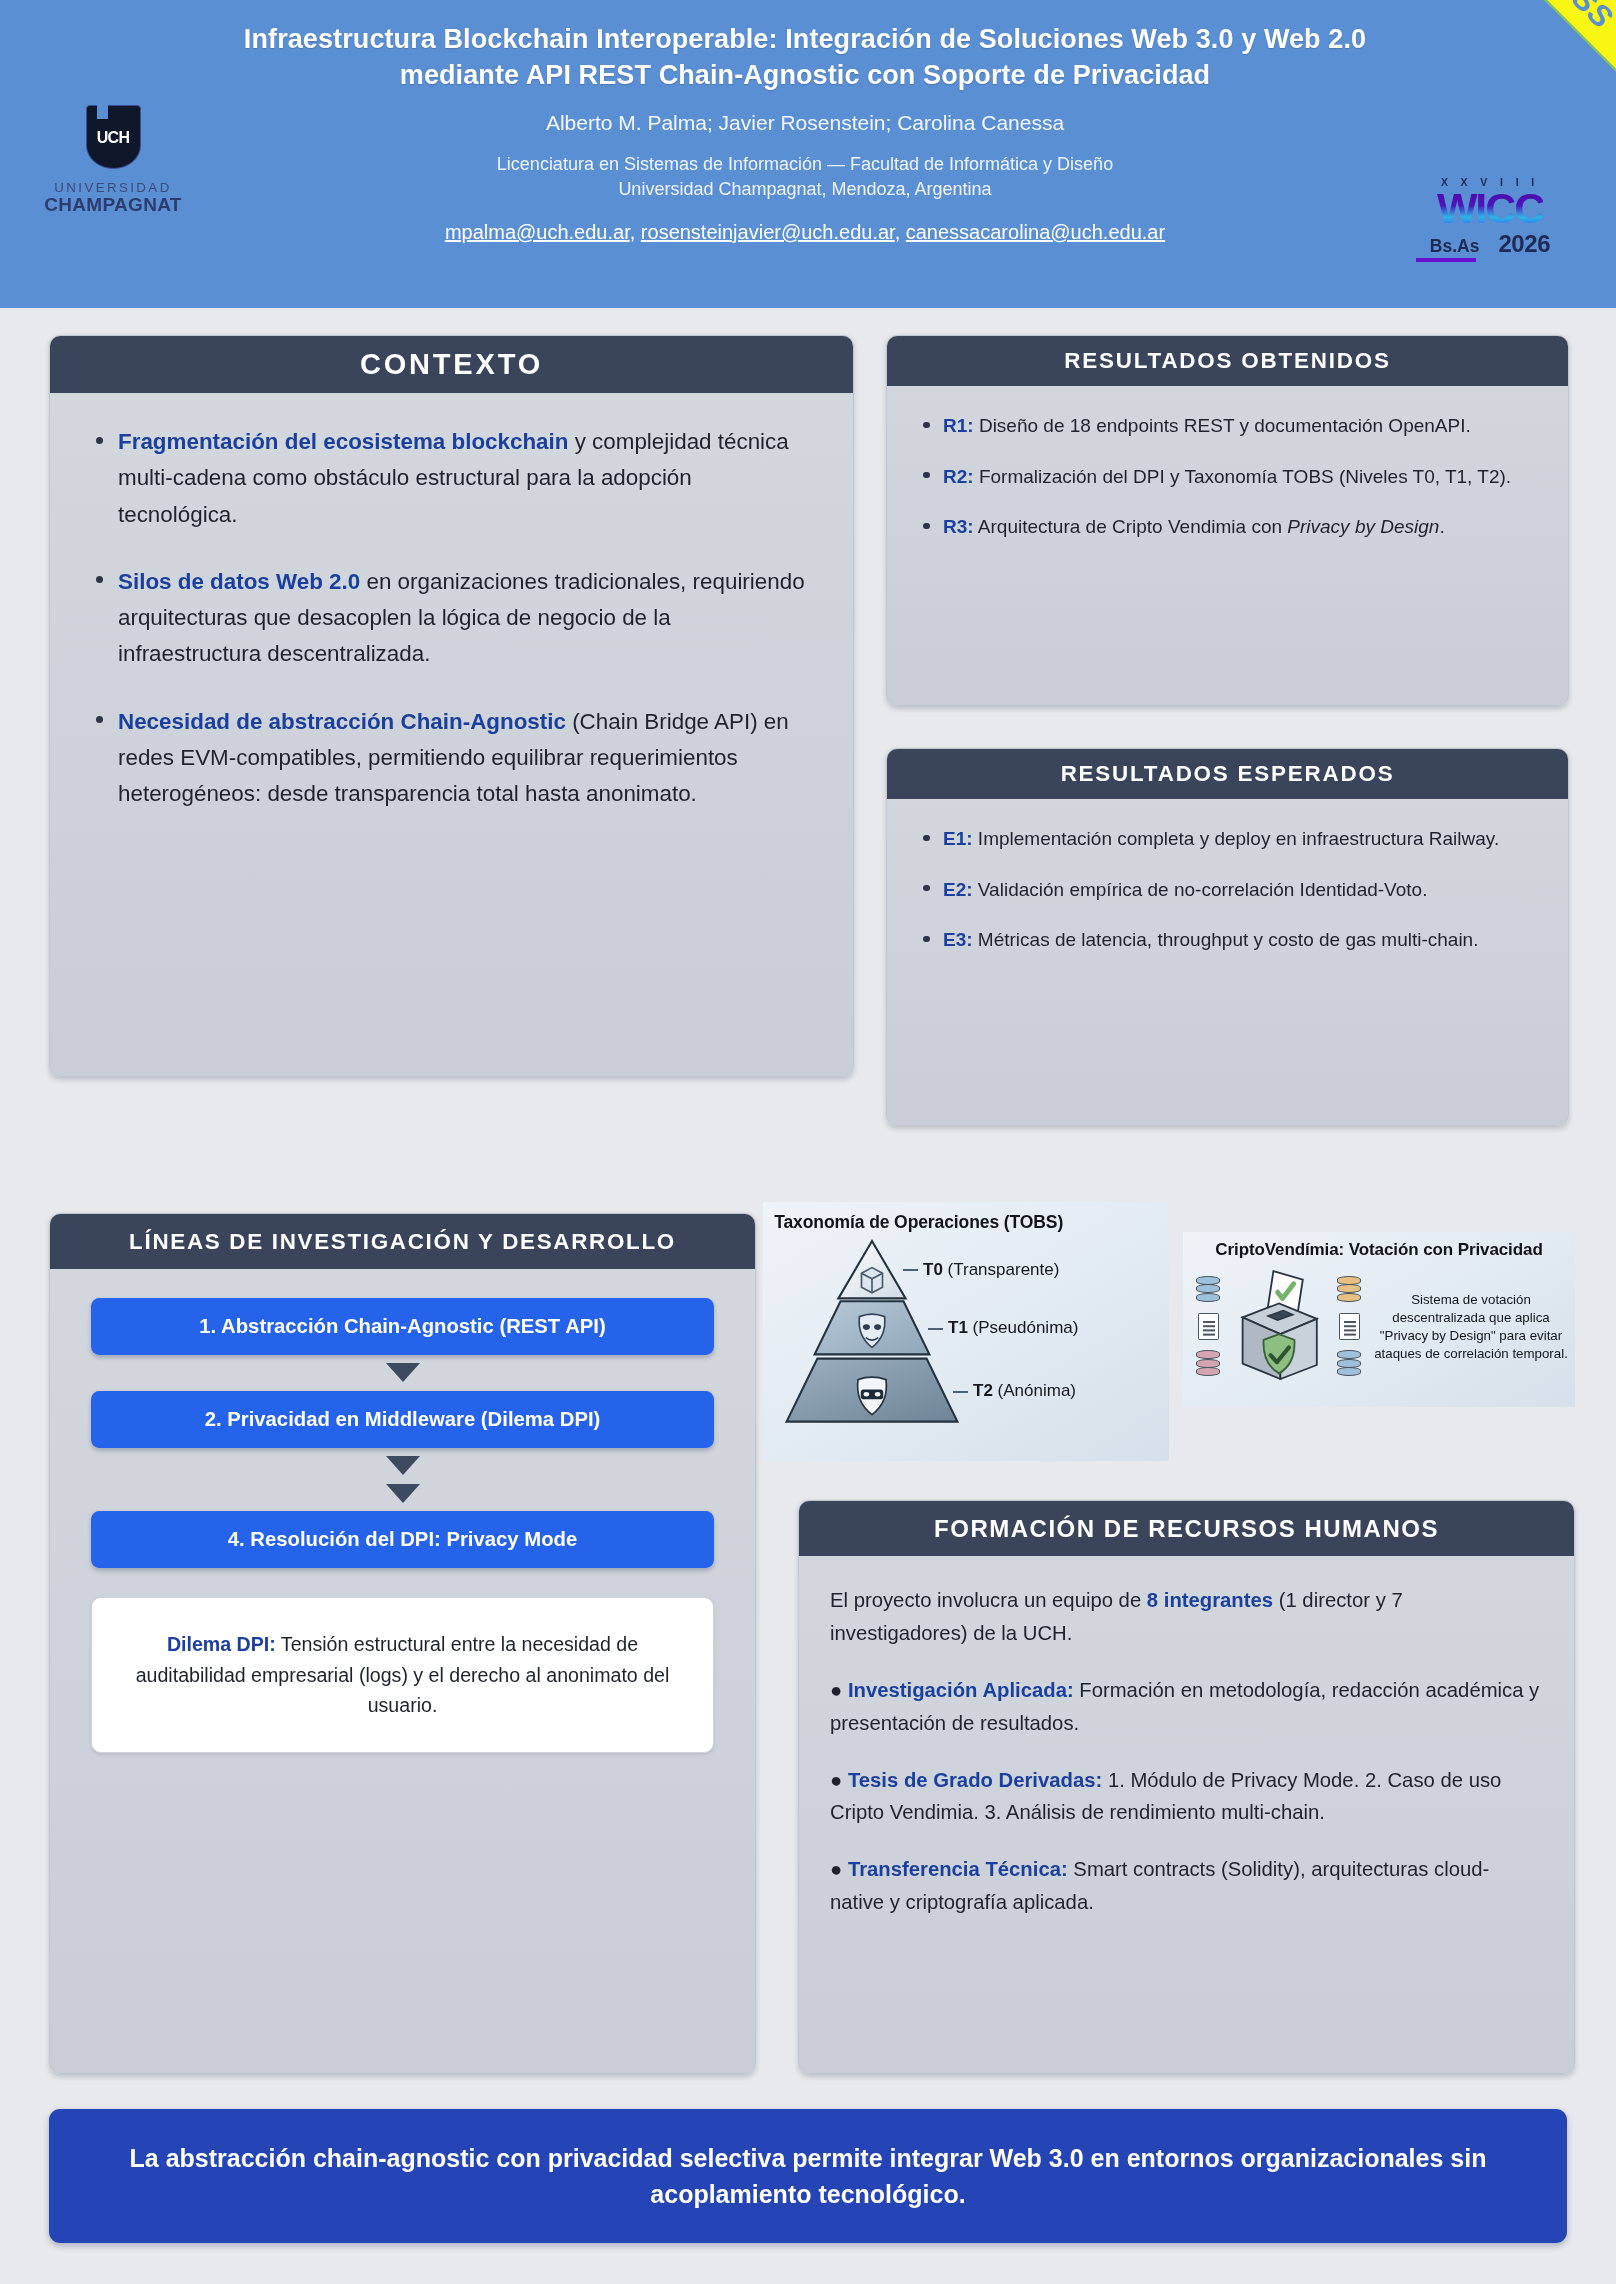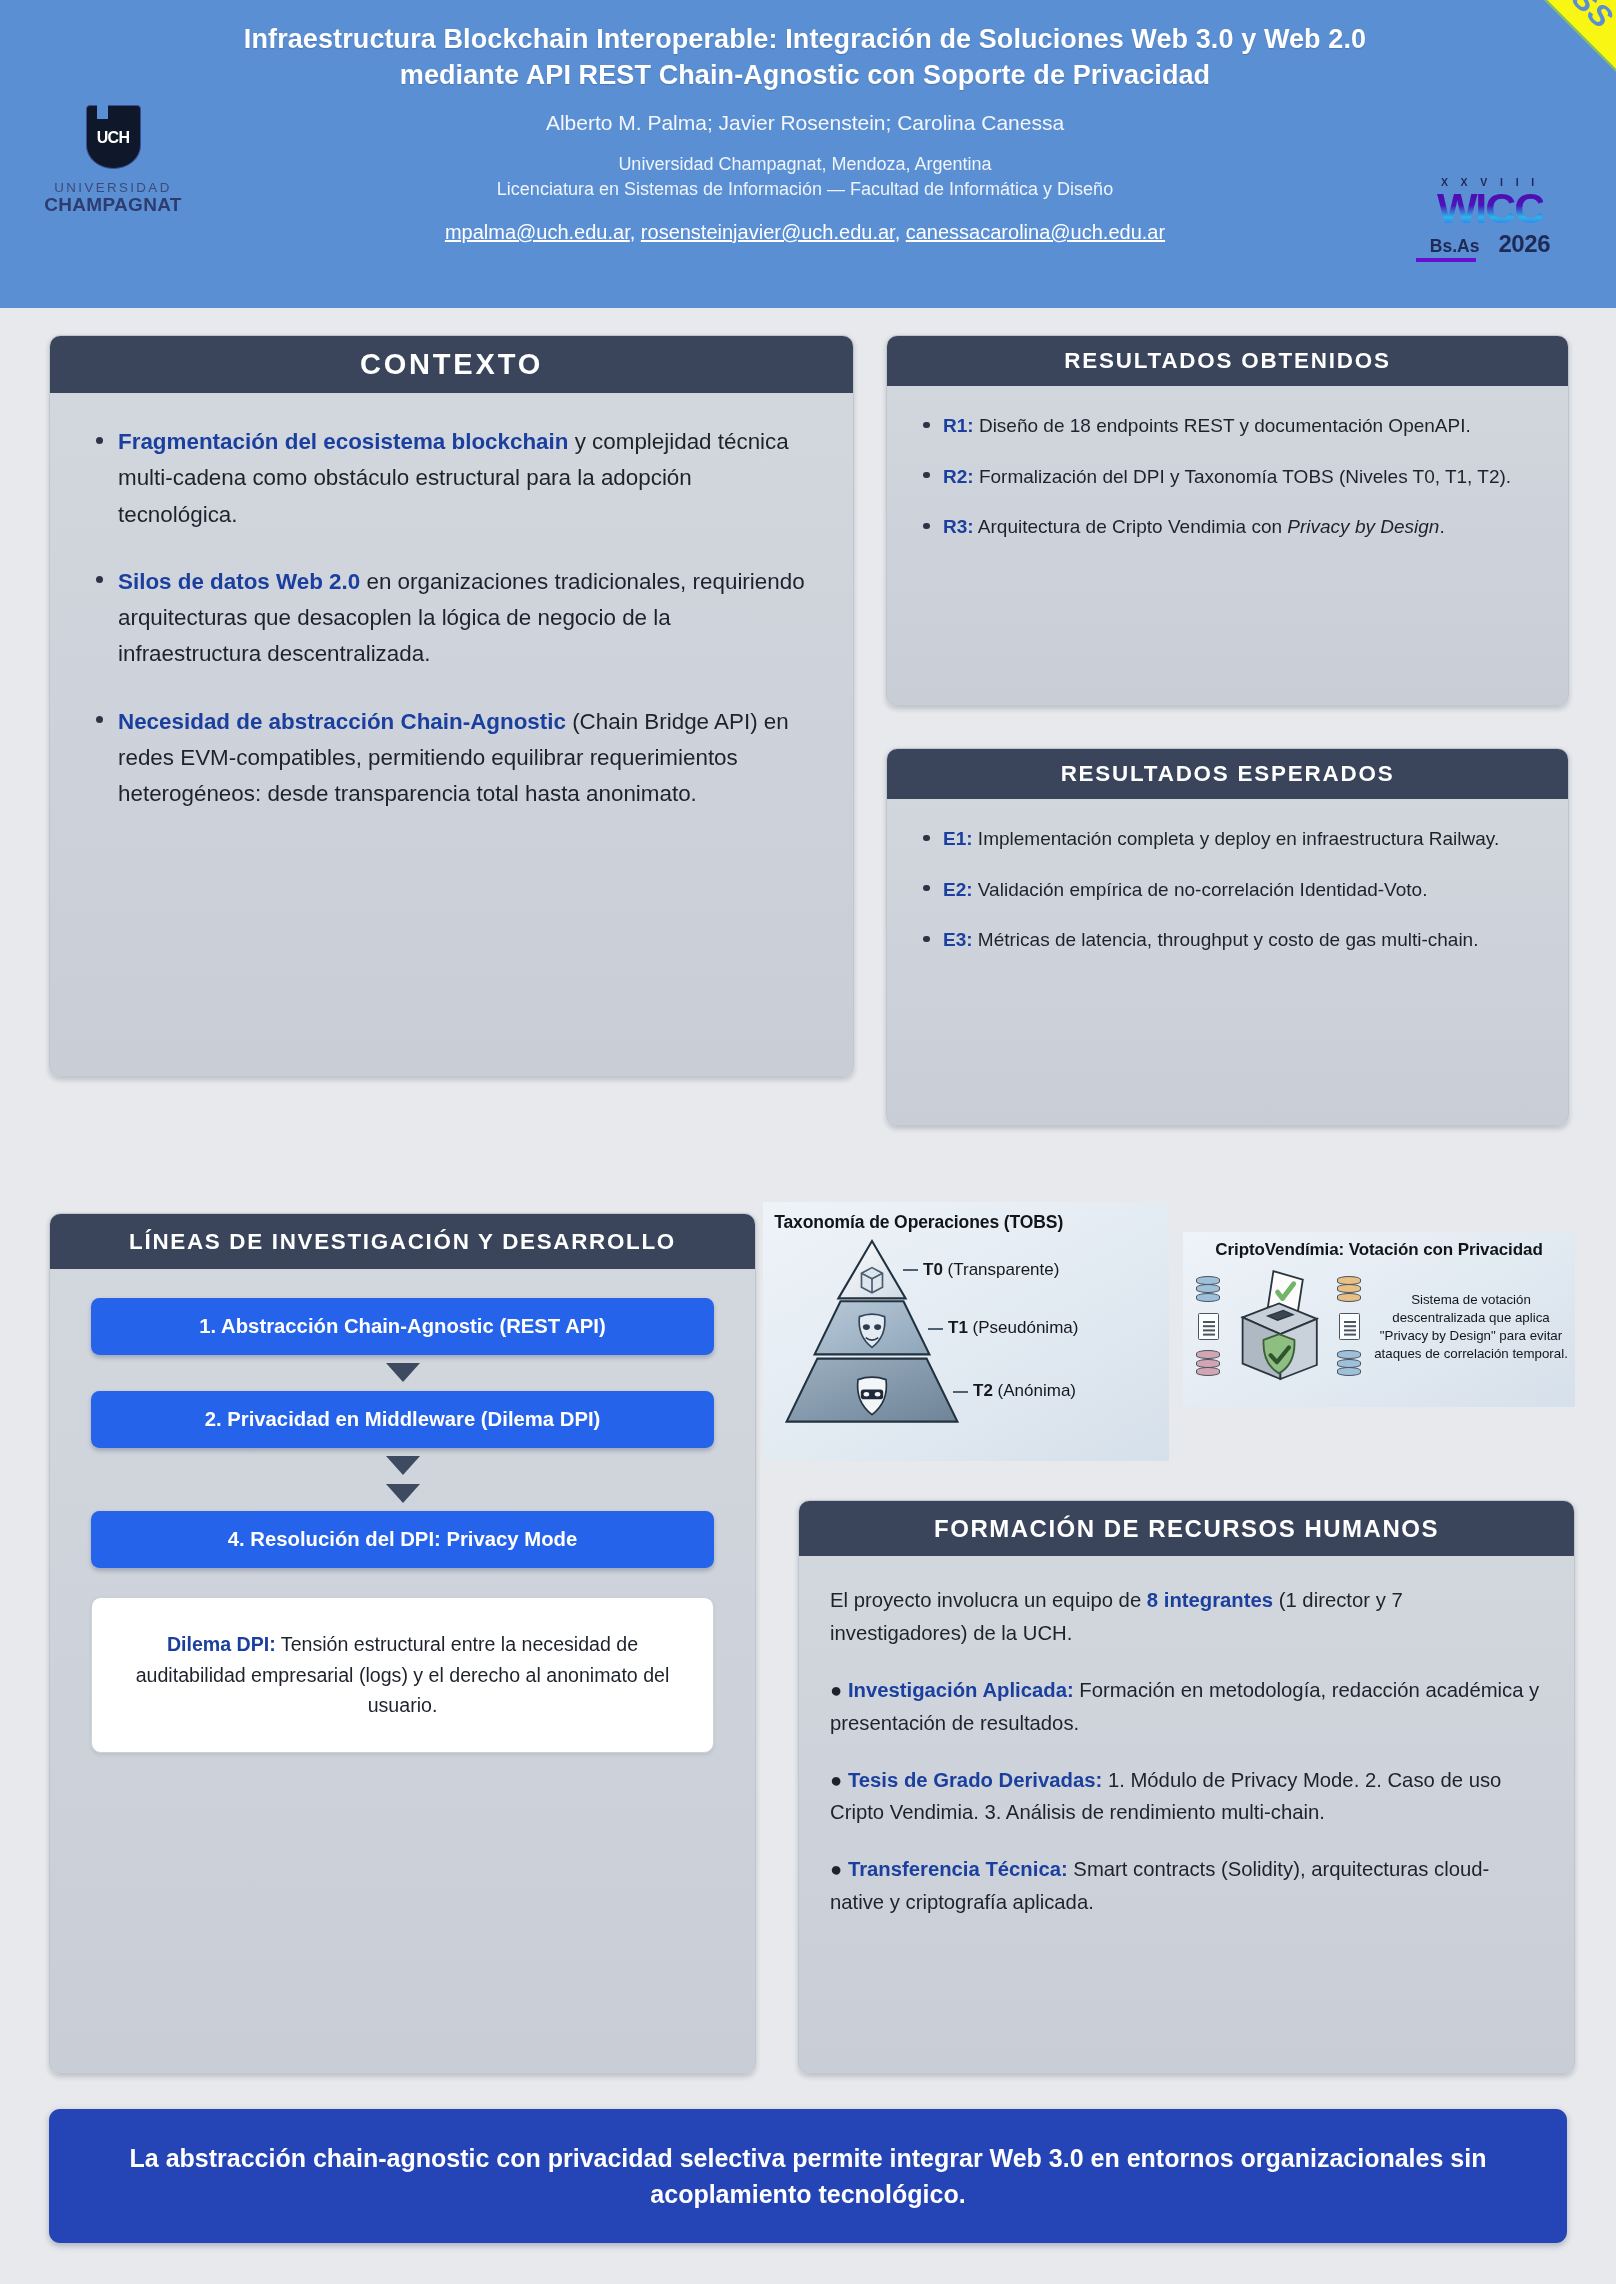--- a/index.html
+++ b/index.html
@@ -286,22 +286,22 @@
         <span class="shield-text">UCH</span>
       </div>
       <div class="uni-word">UNIVERSIDAD</div>
       <div class="champ-word">CHAMPAGNAT</div>
     </div>
 
     <div class="hdr-center">
       <div class="title">Infraestructura Blockchain Interoperable: Integración de Soluciones Web 3.0 y Web 2.0 mediante API REST Chain-Agnostic con Soporte de Privacidad</div>
       <div class="authors">Alberto M. Palma; Javier Rosenstein; Carolina Canessa</div>
       <div class="affil">
+        <div>Licenciatura en Sistemas de Información — Facultad de Informática y Diseño</div>
         <div>Universidad Champagnat, Mendoza, Argentina</div>
-        <div>Licenciatura en Sistemas de Información — Facultad de Informática y Diseño</div>
       </div>
       <div class="emails">
         <span class="mail">mpalma@uch.edu.ar</span><span>, </span><span class="mail">rosensteinjavier@uch.edu.ar</span><span>, </span><span class="mail">canessacarolina@uch.edu.ar</span>
       </div>
     </div>
 
     <div class="wicc-logo">
       <div class="wicc-roman">X X V I I I</div>
       <div class="wicc-word">WICC</div>
       <div class="wicc-bot">

